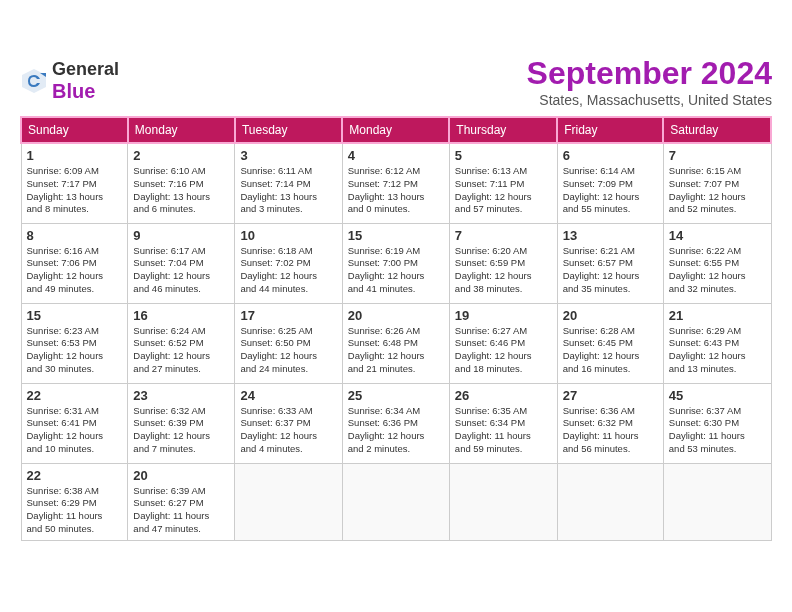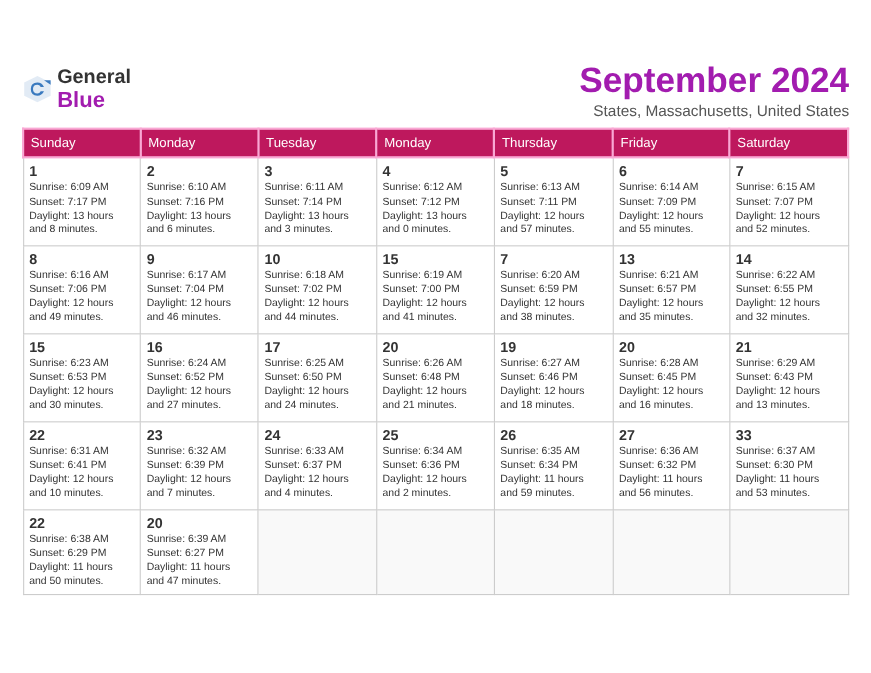--- a/index.html
+++ b/index.html
@@ -242,21 +242,21 @@
           </td>
           <td>
             <span class="day-num">26</span>
             <div class="day-info">Sunrise: 6:35 AM<br>Sunset: 6:34 PM<br>Daylight: 11 hours<br>and 59 minutes.</div>
           </td>
           <td>
             <span class="day-num">27</span>
             <div class="day-info">Sunrise: 6:36 AM<br>Sunset: 6:32 PM<br>Daylight: 11 hours<br>and 56 minutes.</div>
           </td>
           <td>
-            <span class="day-num">33</span>
+            <span class="day-num">45</span>
             <div class="day-info">Sunrise: 6:37 AM<br>Sunset: 6:30 PM<br>Daylight: 11 hours<br>and 53 minutes.</div>
           </td>
         </tr>
         <tr>
           <td>
             <span class="day-num">22</span>
             <div class="day-info">Sunrise: 6:38 AM<br>Sunset: 6:29 PM<br>Daylight: 11 hours<br>and 50 minutes.</div>
           </td>
           <td>
             <span class="day-num">20</span>

